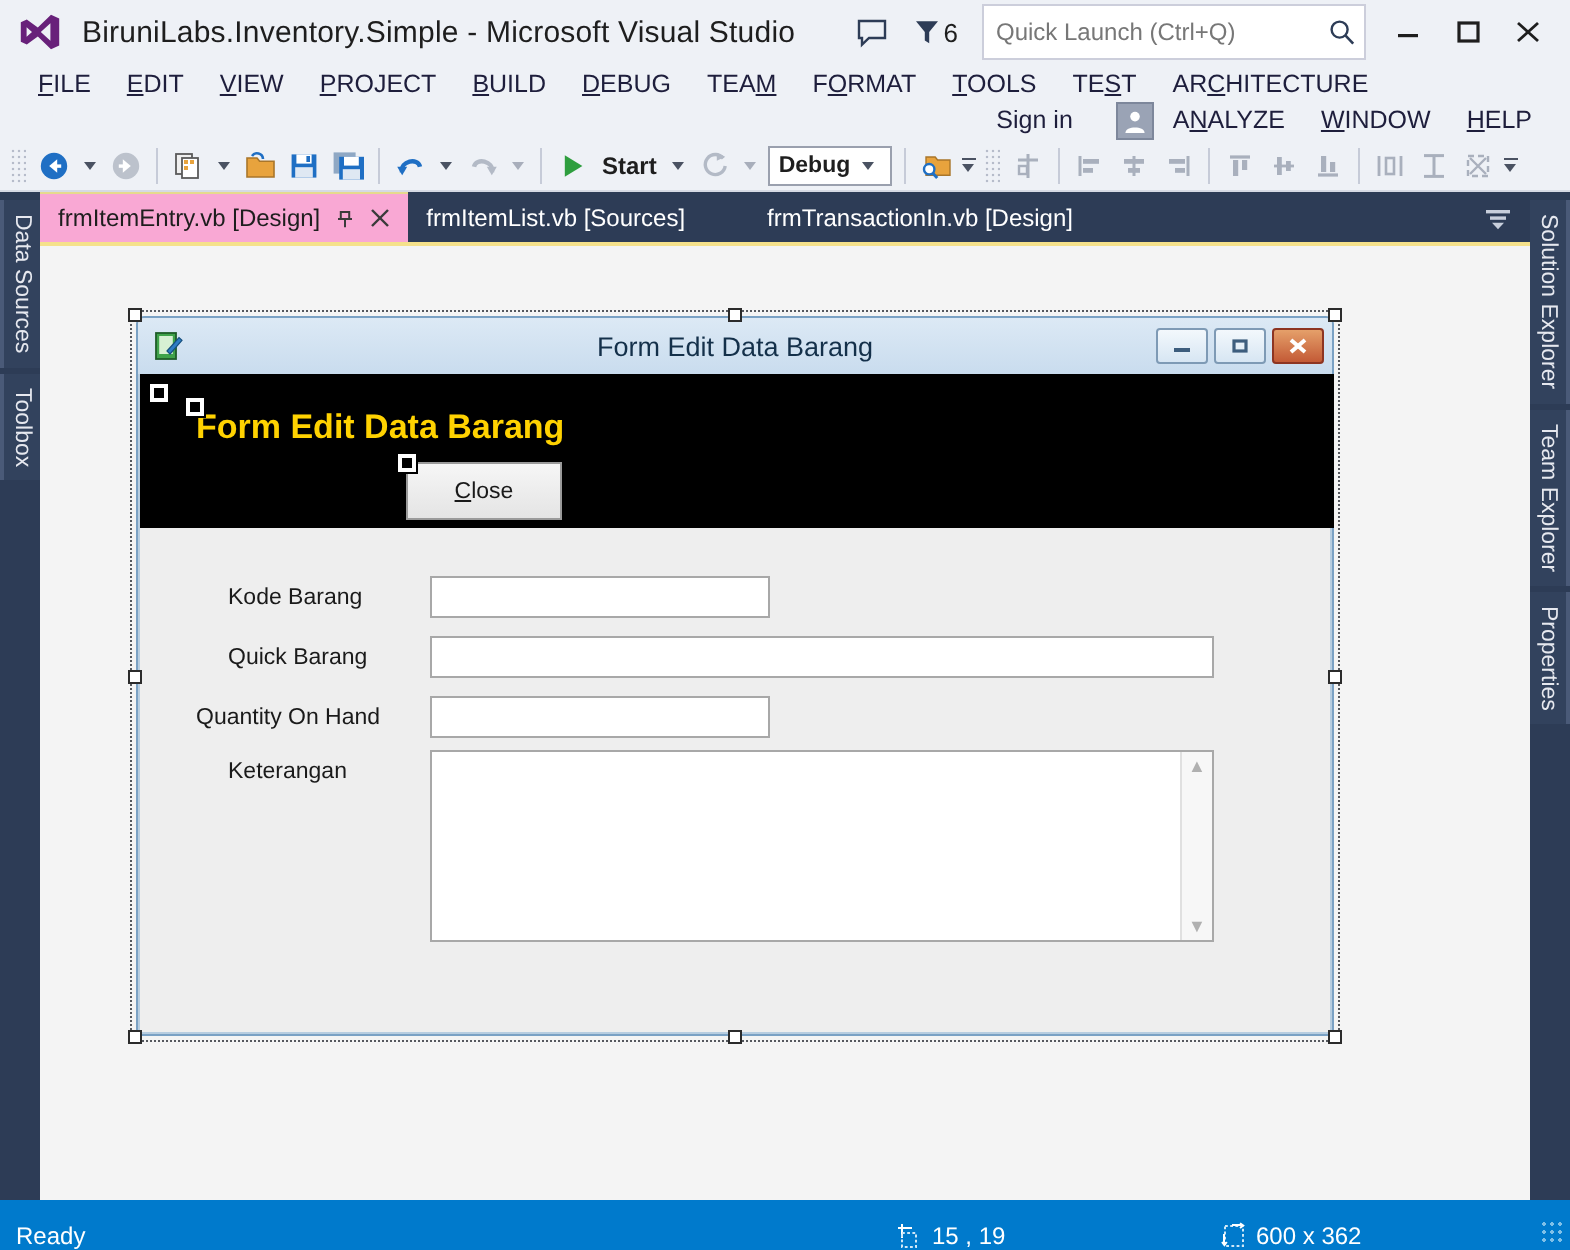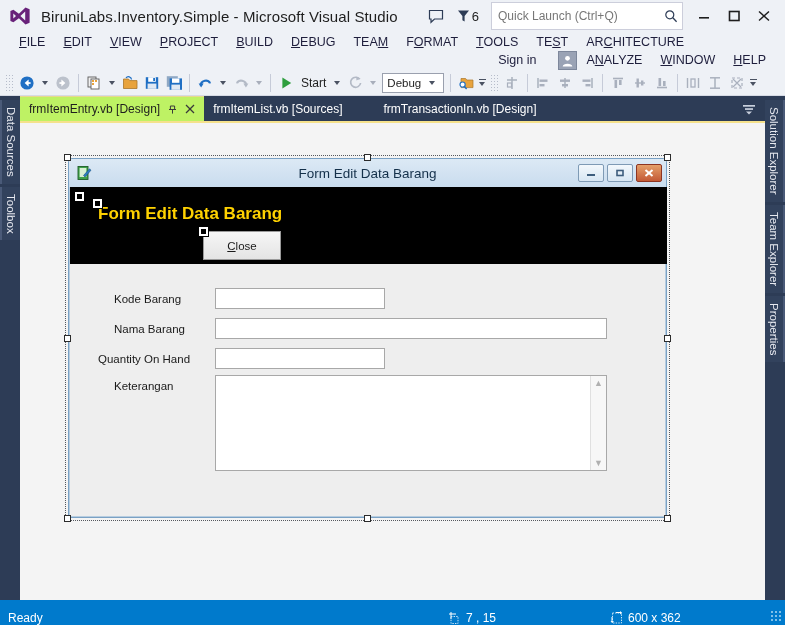--- a/index.html
+++ b/index.html
@@ -100,20 +100,21 @@
     display: flex; align-items: center; justify-content: center;
   }
 
   
   .toolbar {
     flex: 0 0 26px;
     background: #eef1f6;
     display: flex; align-items: center;
     padding-left: 2px;
     border-bottom: 1px solid #d6dae4;
+    font-weight: bold;
   }
   .grip {
     width: 8px; height: 18px;
     margin: 0 3px;
     background-image: radial-gradient(#b6bcca 0.7px, transparent 0.8px);
     background-size: 3px 3px;
   }
   .tb-sep {
     width: 1px; height: 18px;
     background: #c6cbd8;
@@ -188,21 +189,21 @@
     position: relative;
   }
   .dtab {
     display: flex; align-items: center;
     font-size: 12px;
     padding: 0 9px;
     color: #ffffff;
     white-space: nowrap;
   }
   .dtab.active {
-    background: #bef264;
+    background: #f9a8d4;
     color: #1e1e1e;
     border-top: 1px solid #e6d98e;
   }
   .dtab .pin, .dtab .closex {
     margin-left: 7px; font-size: 12px; color: #3a3a3a;
     display: flex; align-items: center;
   }
   .tabstrip-right {
     margin-left: auto;
     display: flex; align-items: center;
@@ -720,21 +721,21 @@
                 <div class="banner-text">Form Edit Data Barang<div class="glyph sm" style="left:-6px;top:-6px;"></div></div>
                 <div class="wbtn" style="left:133px;top:44px;">
                   <div class="glyph sm"></div>
                   <span><u>C</u>lose</span>
                 </div>
               </div>
 
               <div class="flabel" style="left:44px;top:106px;">Kode Barang</div>
               <div class="tbox" style="left:145px;top:101px;width:170px;"></div>
 
-              <div class="flabel" style="left:44px;top:136px;">Nama Barang</div>
+              <div class="flabel" style="left:44px;top:136px;">Quick Barang</div>
               <div class="tbox" style="left:145px;top:131px;width:392px;"></div>
 
               <div class="flabel" style="left:28px;top:166px;">Quantity On Hand</div>
               <div class="tbox" style="left:145px;top:161px;width:170px;"></div>
 
               <div class="flabel" style="left:44px;top:193px;">Keterangan</div>
               <div class="memo" style="left:145px;top:188px;width:392px;height:96px;">
                 <div class="memo-scroll">
                   <span>▲</span>
                   <span>▼</span>
@@ -768,21 +769,21 @@
     <span>Ready</span>
 
     <span class="sb-seg sb-pos">
       <span>
         <svg width="14" height="14" viewBox="0 0 14 14">
           <line x1="1" y1="3" x2="8" y2="3" stroke="#ffffff" stroke-width="1"></line>
           <line x1="3" y1="1" x2="3" y2="8" stroke="#ffffff" stroke-width="1"></line>
           <rect x="3" y="5.5" width="7" height="7" fill="none" stroke="#cfe7f7" stroke-width="1" stroke-dasharray="1.4 1.2"></rect>
         </svg>
       </span>
-      <span>7 , 15</span>
+      <span>15 , 19</span>
     </span>
 
     <span class="sb-seg sb-size">
       <span>
         <svg width="14" height="14" viewBox="0 0 14 14">
           <rect x="2.5" y="2" width="9" height="10" fill="none" stroke="#cfe7f7" stroke-width="1" stroke-dasharray="1.4 1.2"></rect>
           <path d="M6 1.5 H11 M10 0.6 L11.6 1.8 L10 3" fill="none" stroke="#ffffff" stroke-width="1"></path>
           <path d="M2 6 V11 M1 10 L2.2 11.6 L3.4 10" fill="none" stroke="#ffffff" stroke-width="1"></path>
         </svg>
       </span>

